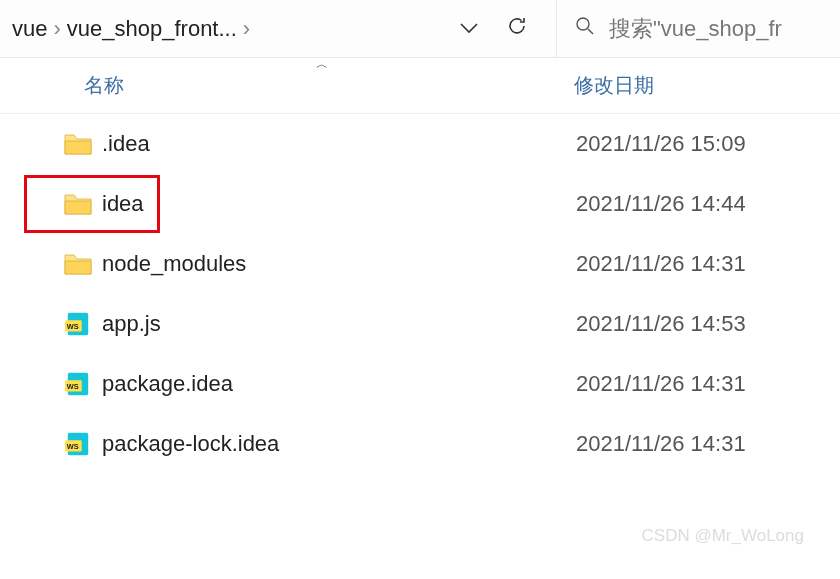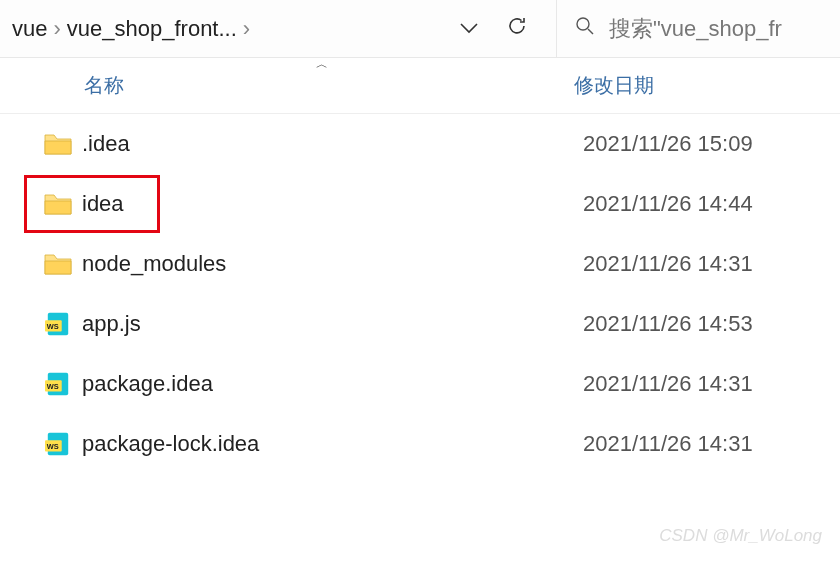--- a/index.html
+++ b/index.html
@@ -90,34 +90,32 @@
     .folder-icon, .file-icon-svg { width: 28px; height: 26px; }
     .file-name {
       width: 474px;
       font-size: 22px;
       color: #222;
     }
     .file-date {
       font-size: 22px;
       color: #555;
       white-space: nowrap;
-      margin-left: 27px;
     }
     .highlight-box {
       position: absolute;
       border: 3px solid #e30613;
       pointer-events: none;
     }
     .watermark {
       position: absolute;
-      right: 18px;
+      right: 36px;
       top: 526px;
       font-size: 17px;
       color: #dcdcdc;
-      font-style: italic;
     }
   </style>
 </head>
 <body>
 
 <div class="topbar">
   <div class="breadcrumb">
     <span class="crumb">vue</span>
     <span class="crumb-sep">›</span>
     <span class="crumb">vue_shop_front...</span>
@@ -145,21 +143,21 @@
     <span>搜索"vue_shop_fr</span>
   </div>
 </div>
 
 <div class="column-headers">
   <span class="sort-arrow">︿</span>
   <div class="col-name">名称</div>
   <div class="col-date">修改日期</div>
 </div>
 
-<div class="file-list" style="position:relative;">
+<div class="file-list" style="position:relative;padding-left:20px;">
 
 <div class="file-row">
       <div class="file-icon-cell">
         <svg class="folder-icon" viewBox="0 0 28 24">
           <path d="M1 4 L1 22 L27 22 L27 7 L13 7 L10 3 L1 3 Z" fill="#ffe18a" stroke="#d9b13b" stroke-width="0.8"></path>
           <path d="M1 9 L27 9 L27 22 L1 22 Z" fill="#ffd35a" stroke="#d9b13b" stroke-width="0.8"></path>
         </svg>
       </div>
       <div class="file-name">.idea</div>
       <div class="file-date">2021/11/26 15:09</div>

